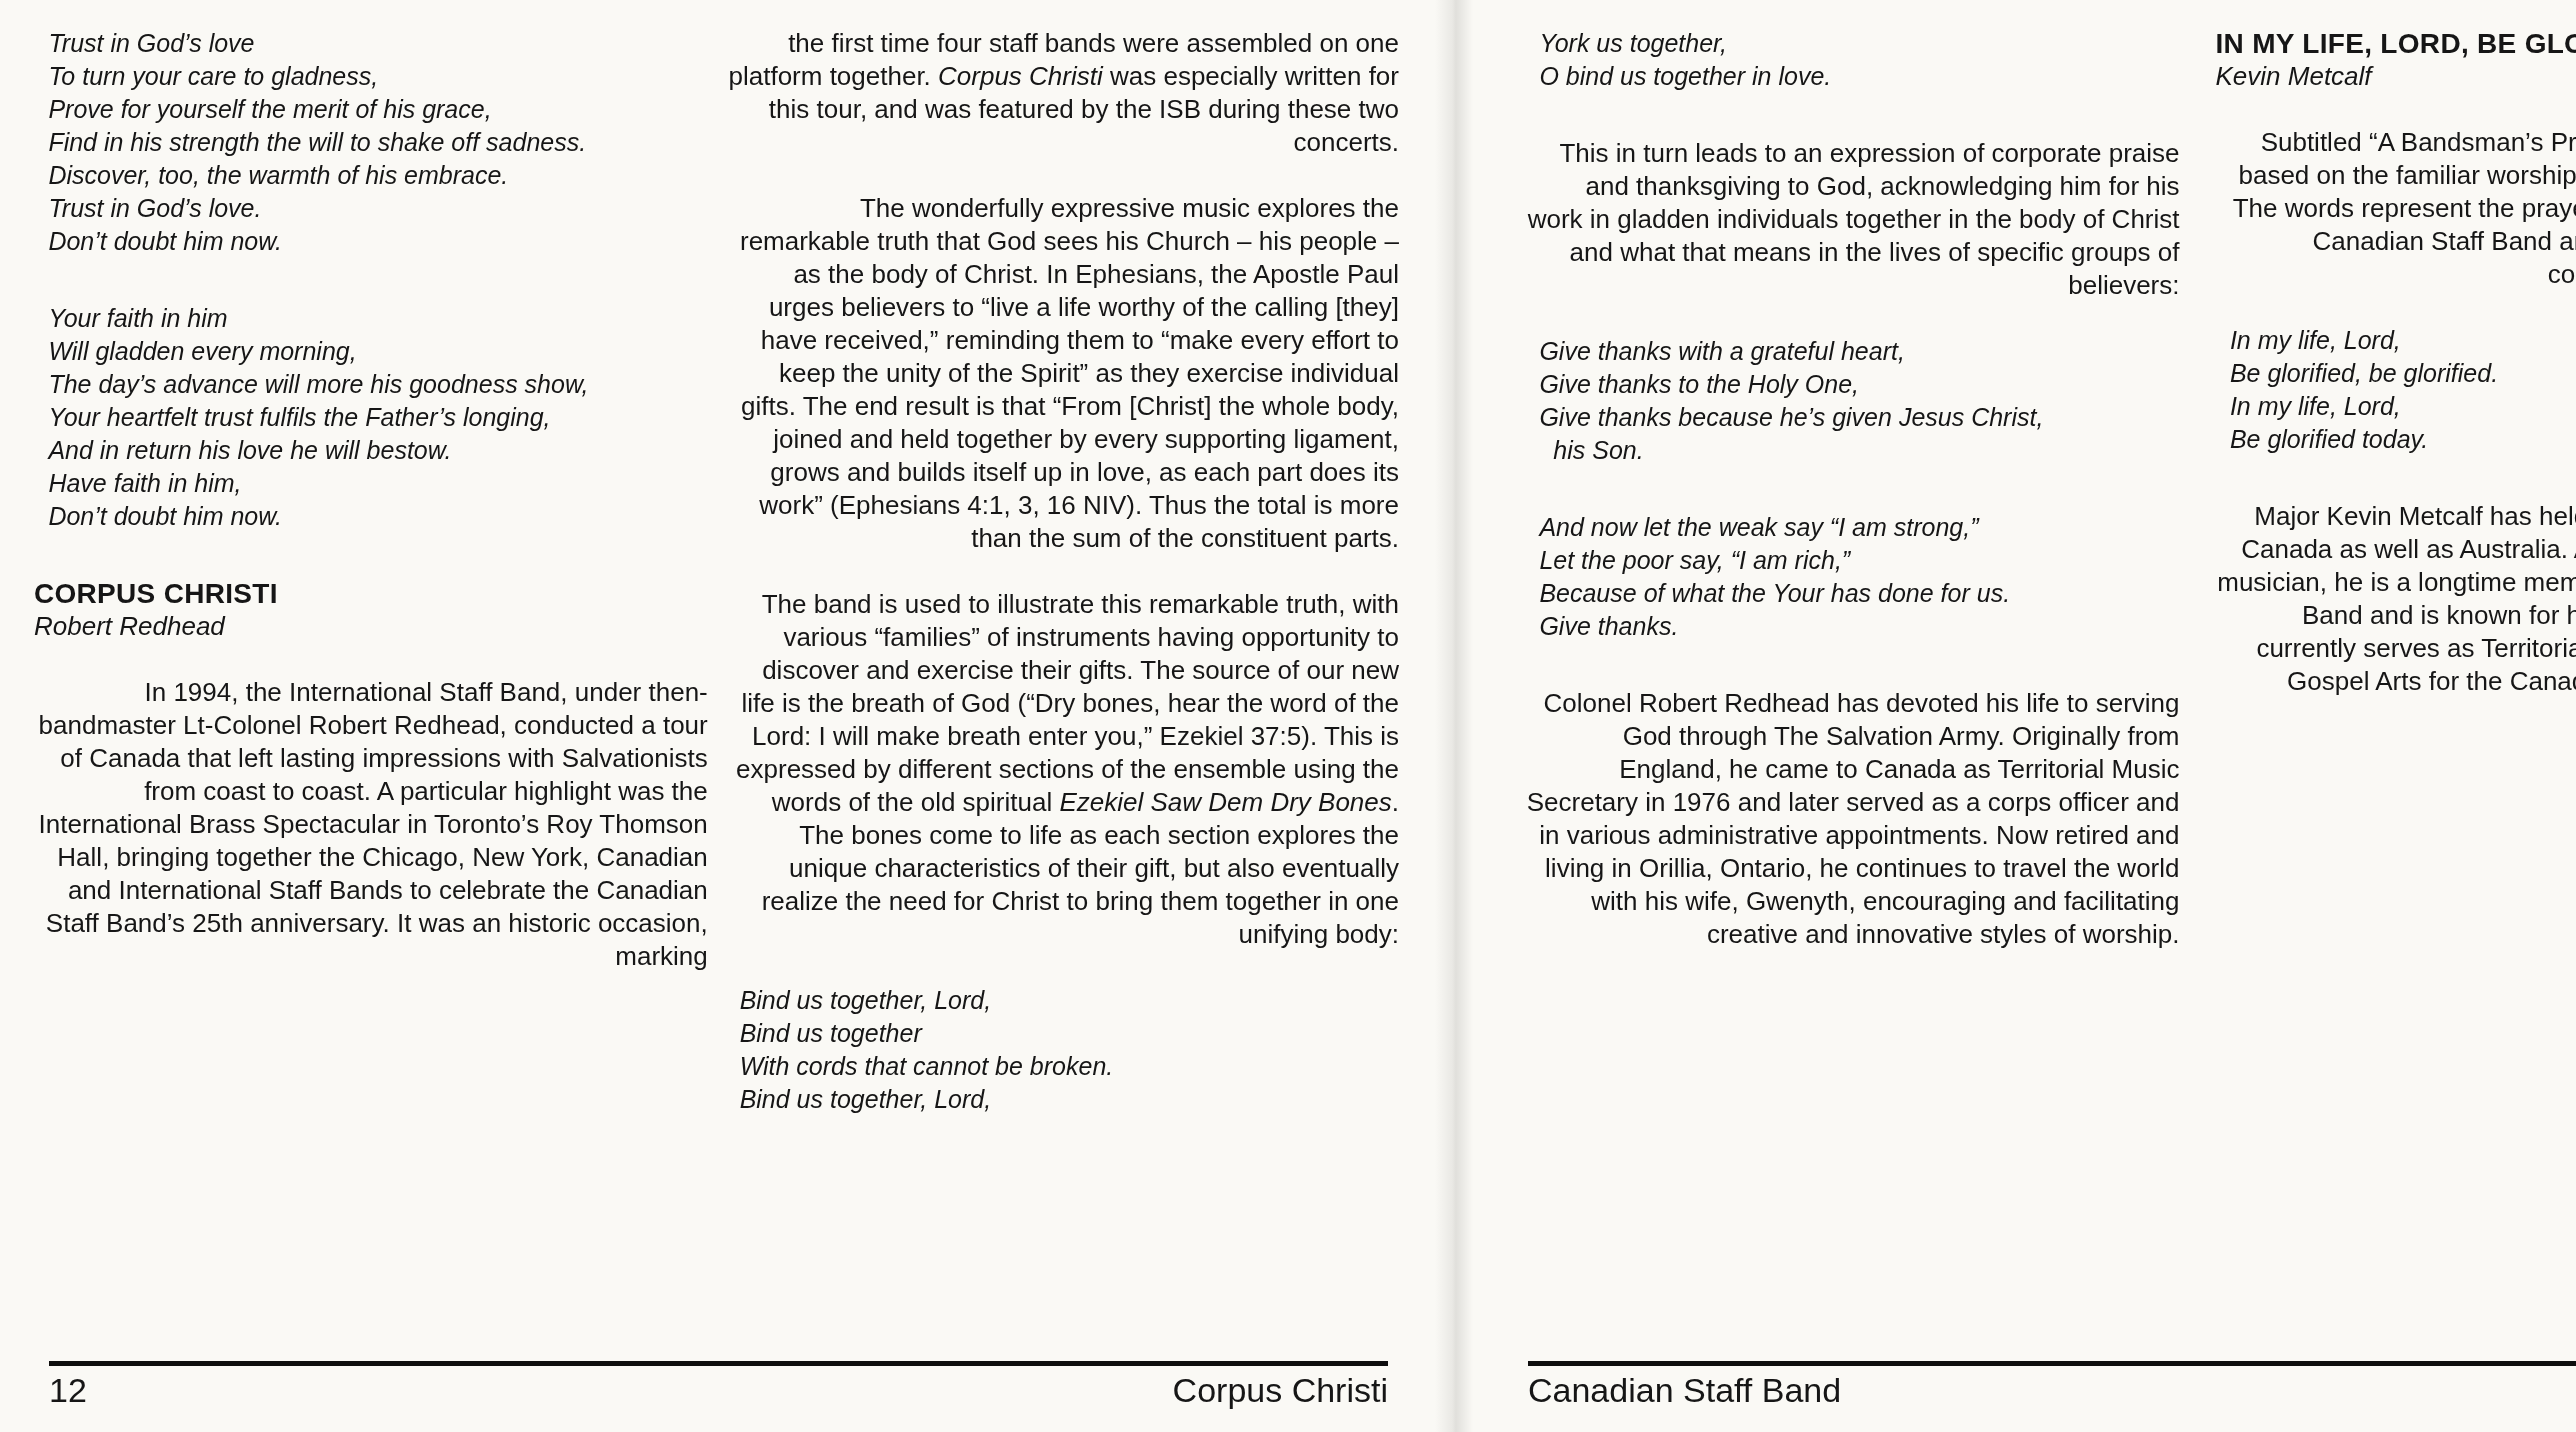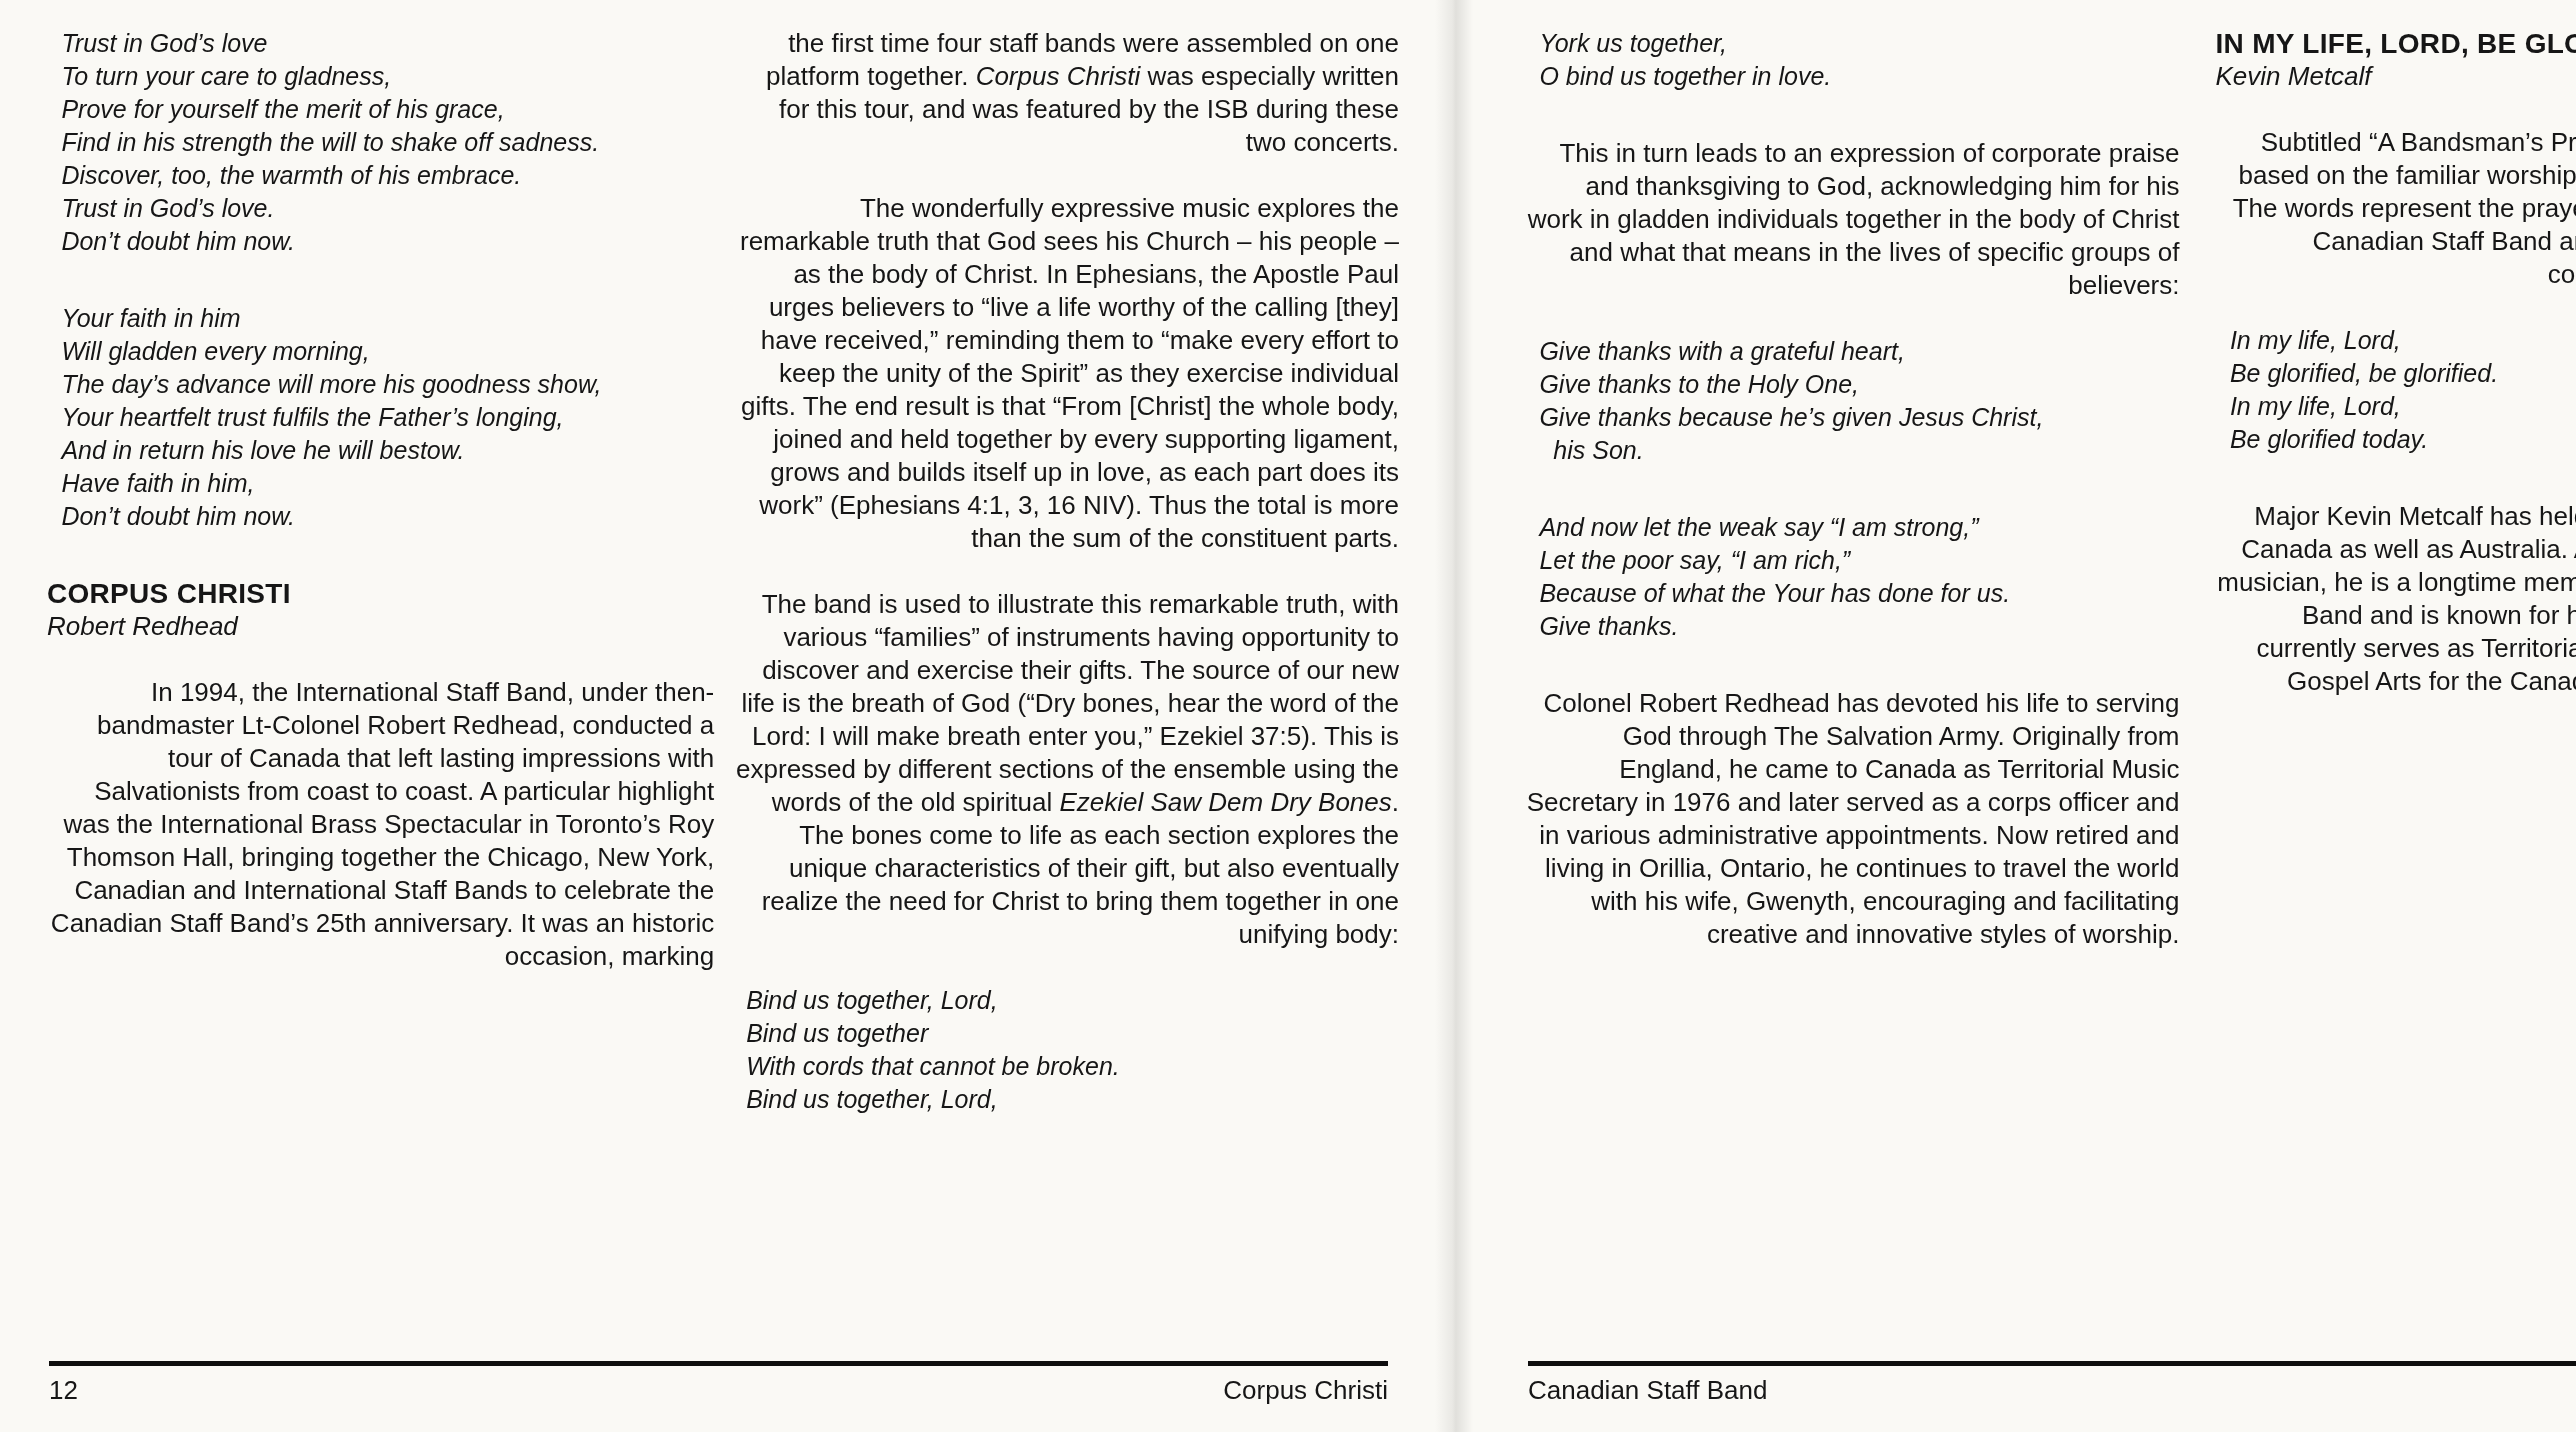--- a/index.html
+++ b/index.html
@@ -1,36 +1,36 @@
 <!DOCTYPE html>
 <html style="font-size:8.2px"><head>
 <meta charset="utf-8">
 <style>
   html,body{margin:0;padding:0;background:#e9e7e1;}
   .spread{position:relative;width:2916px;height:1432px;background:#faf9f5;overflow:hidden;
           display:flex;font-family:"Liberation Sans","DejaVu Sans",sans-serif;color:#161616;}
   .page{position:relative;width:1458px;height:100%;box-sizing:border-box;}
   .cols{display:flex;box-sizing:border-box;width:100%;}
-  .page-left .cols{padding:27px 59px 0 47px;gap:17.5px;}
+  .page-left .cols{padding:27px 59px 0 34px;gap:17.5px;}
   .page-right .cols{padding:27px 46px 0 67px;gap:36px;}
   .col{flex:1;min-width:0;}
   p{margin:0 0 33px;font-size:26px;line-height:33px;text-align:right;}
   .lyrics{font-style:italic;font-size:25px;line-height:33px;padding-left:14.4px;
           margin:0 0 44px;white-space:pre-wrap;}
   .lyrics .line{min-height:33px;}
   h2.piece{font-size:28px;font-weight:bold;margin:0;line-height:33px;letter-spacing:0.3px;}
   .byline{font-style:italic;font-size:26px;line-height:33px;margin:0 0 33px;}
   .gap-above{margin-top:29px;}
   .it{font-style:italic;}
   .footer{position:absolute;bottom:26px;}
   .page-left .footer{left:49px;right:70px;}
   .page-right .footer{left:70px;right:49px;}
   .rule{height:4.6px;background:#0e0e0e;}
   .footer-row{display:flex;justify-content:space-between;margin-top:8.2px;
-              font-size:26px;line-height:32px;}
+              font-size:34px;line-height:32px;}
   .gutter{position:absolute;top:0;bottom:0;width:38px;left:1435px;pointer-events:none;
           background:linear-gradient(90deg,rgba(0,0,0,0) 0%,rgba(90,90,85,.10) 45%,rgba(90,90,85,.16) 55%,rgba(0,0,0,0) 100%);}
 </style>
 </head>
 <body>
 
 <div class="spread">
 
   <div class="page page-left">
     <div class="cols">

